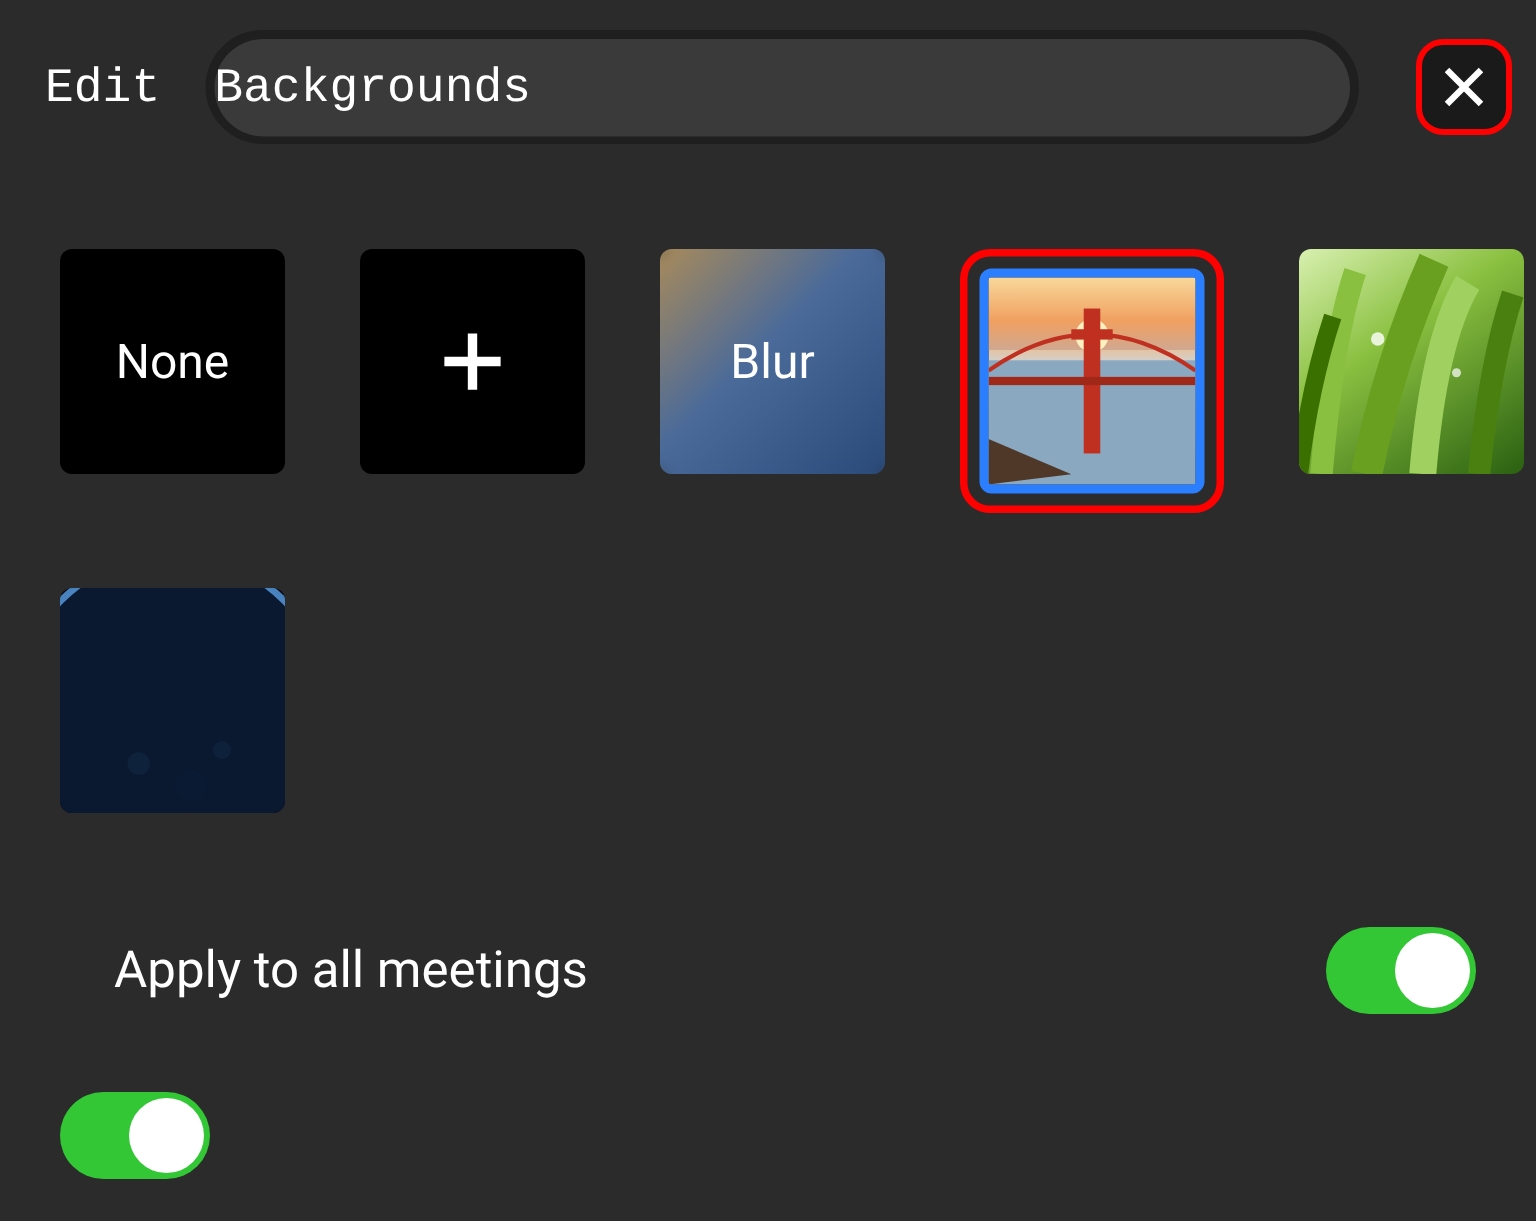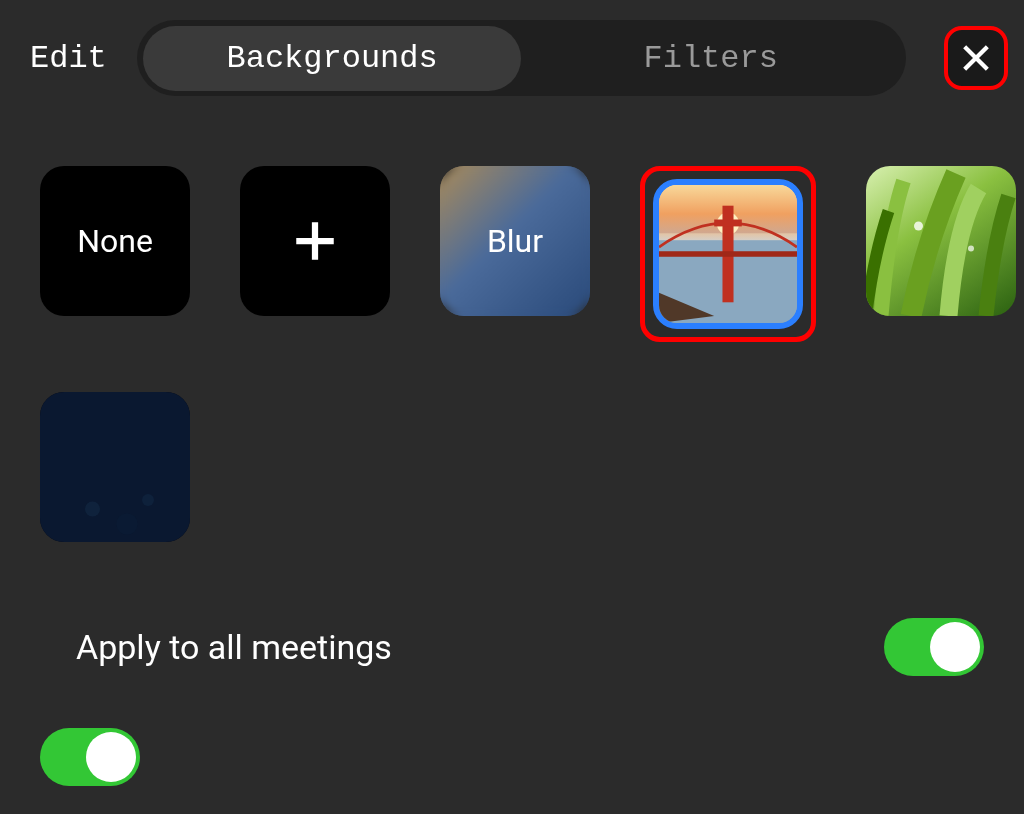--- a/index.html
+++ b/index.html
@@ -33,21 +33,21 @@
       background: #1f1f1f;
       border-radius: 40px;
       padding: 6px;
       flex: 1;
       height: 76px;
       align-items: center;
       position: relative;
     }
     .tab {
       flex: 1;
-      text-align: center;
+      text-align: left;
       font-size: 32px;
       color: #9a9a9a;
       padding: 14px 0;
       border-radius: 34px;
       cursor: pointer;
     }
     .tab.active {
       background: #3a3a3a;
       color: #ffffff;
     }
@@ -72,21 +72,21 @@
     .bg-grid {
       display: grid;
       grid-template-columns: repeat(5, 1fr);
       gap: 50px;
       padding: 60px 40px 20px 40px;
       justify-items: center;
     }
     .bg-tile {
       width: 150px;
       height: 150px;
-      border-radius: 24px;
+      border-radius: 8px;
       display: flex;
       align-items: center;
       justify-content: center;
       font-size: 32px;
       color: #ffffff;
       cursor: pointer;
       position: relative;
       overflow: hidden;
     }
     .tile-none, .tile-add {
@@ -181,21 +181,20 @@
       right: 4px;
     }
   </style>
 </head>
 <body>
 
 <div class="header">
   <div class="edit-label">Edit</div>
   <div class="tabs">
     <div class="tab active">Backgrounds</div>
-    <div class="tab">Filters</div>
   </div>
   <div class="close-btn">
     <svg viewBox="0 0 24 24" fill="none">
       <path d="M4 4 L20 20 M20 4 L4 20"></path>
     </svg>
   </div>
 </div>
 
 <div class="bg-grid">
 

